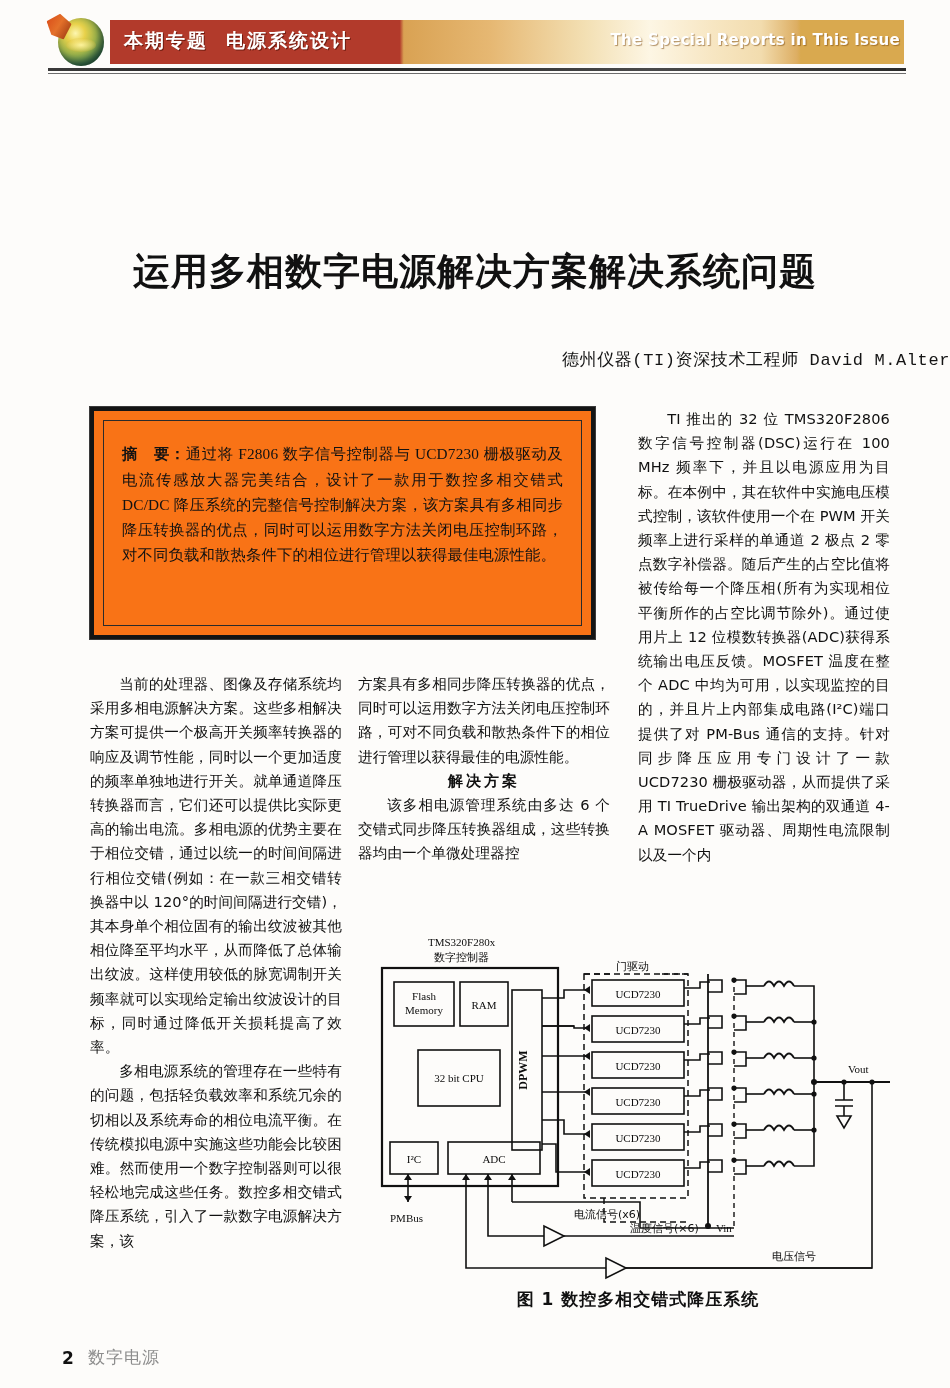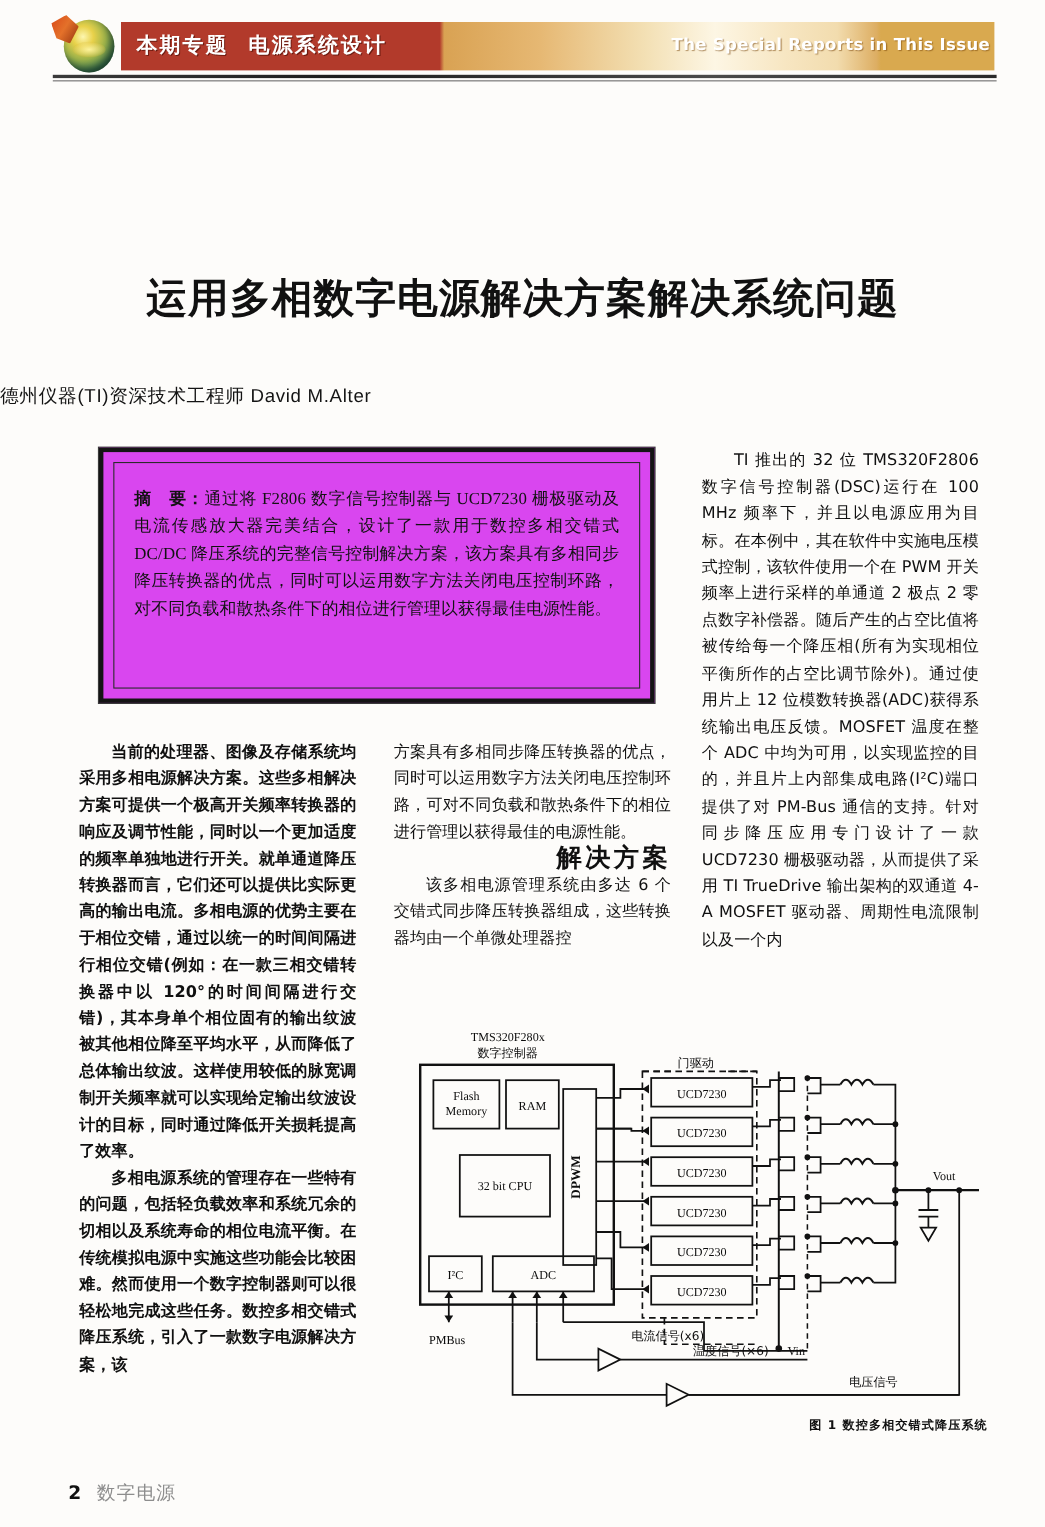--- a/index.html
+++ b/index.html
@@ -68,31 +68,31 @@
     position:absolute;left:2px;top:59px;right:-2px;height:1px;background:#6d6d6d;
   }
 
   
   #title{
     position:absolute;left:0;right:0;top:247px;text-align:center;
     font-family:"DejaVu Sans","Liberation Sans",sans-serif;
     font-size:37px;font-weight:bold;color:#111;letter-spacing:1px;
   }
   #byline{
-    position:absolute;left:0;right:0;top:348px;text-align:left;
-    font-family:Liberation Sans, sans-serif;
+    position:absolute;left:0;right:0;top:348px;text-align:right;
+    font-family:Liberation Mono, monospace;
     font-size:17px;color:#141414;letter-spacing:.6px;
   }
 
   
   #abstract{
     position:absolute;left:90px;top:407px;width:505px;height:232px;
     border:4px solid #141414;
     box-sizing:border-box;
-    background:#d946ef;
+    background:#f97316;
     box-shadow:0 0 0 1px #3a3a3a;
   }
   #abstract .inner{
     position:absolute;left:9px;top:9px;right:9px;bottom:9px;
     border:1px solid #2b2b2b;
     padding:20px 18px 10px 18px;
     box-sizing:border-box;
   }
   .abs-p{
     font-family:"Liberation Serif","DejaVu Serif",serif;
@@ -104,37 +104,37 @@
 
   
   .col{
     position:absolute;
     font-family:"DejaVu Sans","Liberation Sans",sans-serif;
     font-size:14.6px;line-height:24.2px;color:#101010;
     text-align:justify;text-justify:inter-ideograph;
     letter-spacing:.1px;
   }
   .col p{margin:0;text-indent:2em;}
-  #col-left{left:72px;top:672px;width:252px;font-weight:bold;}
+  #col-left{left:90px;top:672px;width:252px;}
   #col-mid{left:358px;top:672px;width:252px;}
   #col-right{left:638px;top:407px;width:252px;}
   .sec-head{
-    text-align:right;font-weight:bold;font-size:23px;
-    font-family:Liberation Mono, monospace;
+    text-align:center;font-weight:bold;font-size:15px;
+    font-family:Liberation Serif, serif;
     margin:5px 0 2px 0;text-indent:0 !important;letter-spacing:3px;
   }
 
   
   #figure{
     position:absolute;left:378px;top:905px;width:520px;height:380px;margin-top:25px;
   }
   #figcap{
-    position:absolute;left:378px;top:1288px;width:520px;text-align:right;
-    font-family:"DejaVu Sans","Liberation Sans",sans-serif;
-    font-size:11px;font-weight:bold;color:#111;letter-spacing:1px;
+    position:absolute;left:378px;top:1288px;width:520px;text-align:center;
+    font-family:"DejaVu Sans","Liberation Sans",sans-serif;
+    font-size:17px;font-weight:bold;color:#111;letter-spacing:1px;
   }
 
   
   #pageno{
     position:absolute;left:62px;top:1348px;
     font-family:"DejaVu Sans","Liberation Sans",sans-serif;
     font-size:17px;font-weight:bold;color:#111;
   }
   #wfdata{
     position:absolute;left:88px;top:1346px;

